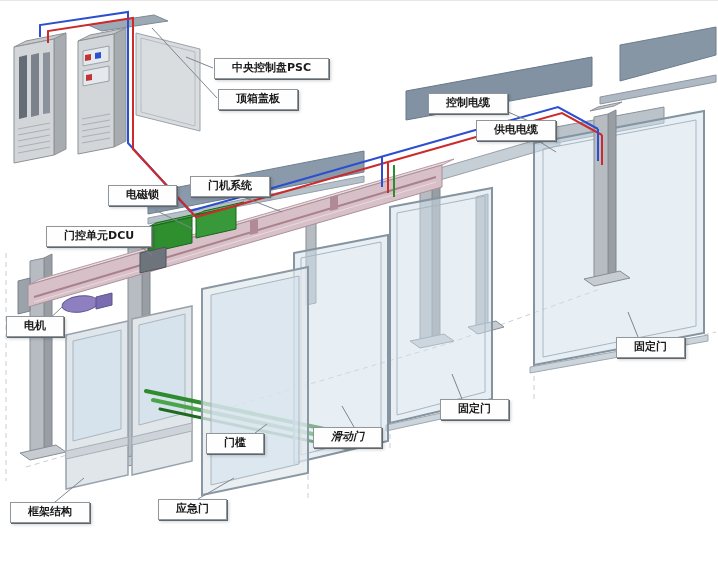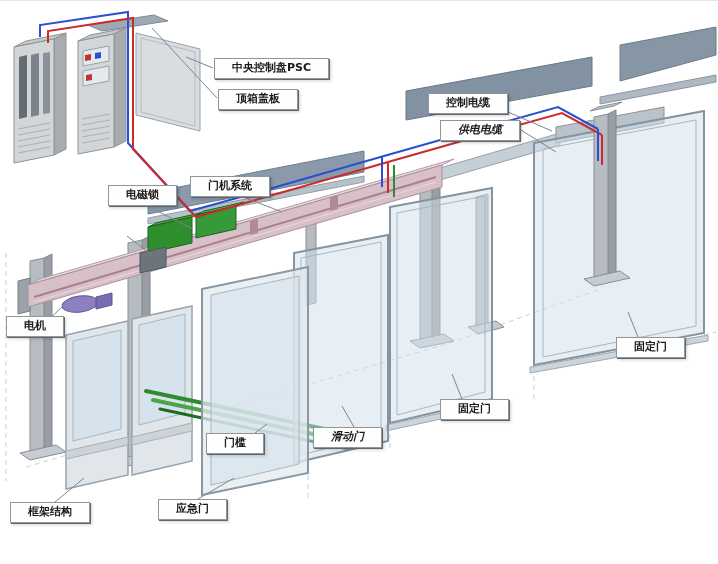--- a/index.html
+++ b/index.html
@@ -8,21 +8,21 @@
   .stage svg{position:absolute;left:0;top:0;}
   .callout{position:absolute;background:#fefefe;border:1px solid #8f969c;
            box-shadow:1px 1px 0 #5f666c, 2px 2px 3px rgba(0,0,0,.18);
            padding:2px 17px 3px;font-size:11px;font-weight:bold;color:#1a1a1a;
            white-space:nowrap;line-height:1.25;}
   .title{position:absolute;left:0;right:0;top:534px;text-align:center;
          font-size:15px;font-weight:bold;color:#222;letter-spacing:2px;}
   #cl-psc{left:214px;top:57px;}
   #cl-cover{left:218px;top:88px;}
   #cl-ctrl{left:428px;top:92px;}
-  #cl-power{left:440px;top:119px;font-style:italic;}
+  #cl-power{left:476px;top:119px;}
   #cl-doorsys{left:190px;top:175px;}
   #cl-lock{left:108px;top:184px;}
   #cl-dcu{left:46px;top:225px;}
   #cl-motor{left:6px;top:315px;}
   #cl-frame{left:10px;top:501px;}
   #cl-emerg{left:158px;top:498px;}
   #cl-sill{left:206px;top:432px;}
   #cl-slide{left:313px;top:426px;font-style:italic;}
   #cl-fixm{left:440px;top:398px;}
   #cl-fixr{left:616px;top:336px;}
@@ -206,20 +206,21 @@
     <line x1="638" y1="336" x2="628" y2="311"></line>
   </g>
 </svg>
 
   <div class="callout" id="cl-psc">中央控制盘PSC</div>
   <div class="callout" id="cl-cover">顶箱盖板</div>
   <div class="callout" id="cl-ctrl">控制电缆</div>
   <div class="callout" id="cl-power">供电电缆</div>
   <div class="callout" id="cl-doorsys">门机系统</div>
   <div class="callout" id="cl-lock">电磁锁</div>
+  <div class="callout" id="cl-dcu">门控单元DCU</div>
   <div class="callout" id="cl-motor">电机</div>
   <div class="callout" id="cl-frame">框架结构</div>
   <div class="callout" id="cl-emerg">应急门</div>
   <div class="callout" id="cl-sill">门槛</div>
   <div class="callout" id="cl-slide">滑动门</div>
   <div class="callout" id="cl-fixm">固定门</div>
   <div class="callout" id="cl-fixr">固定门</div>
 
 </div>
 

